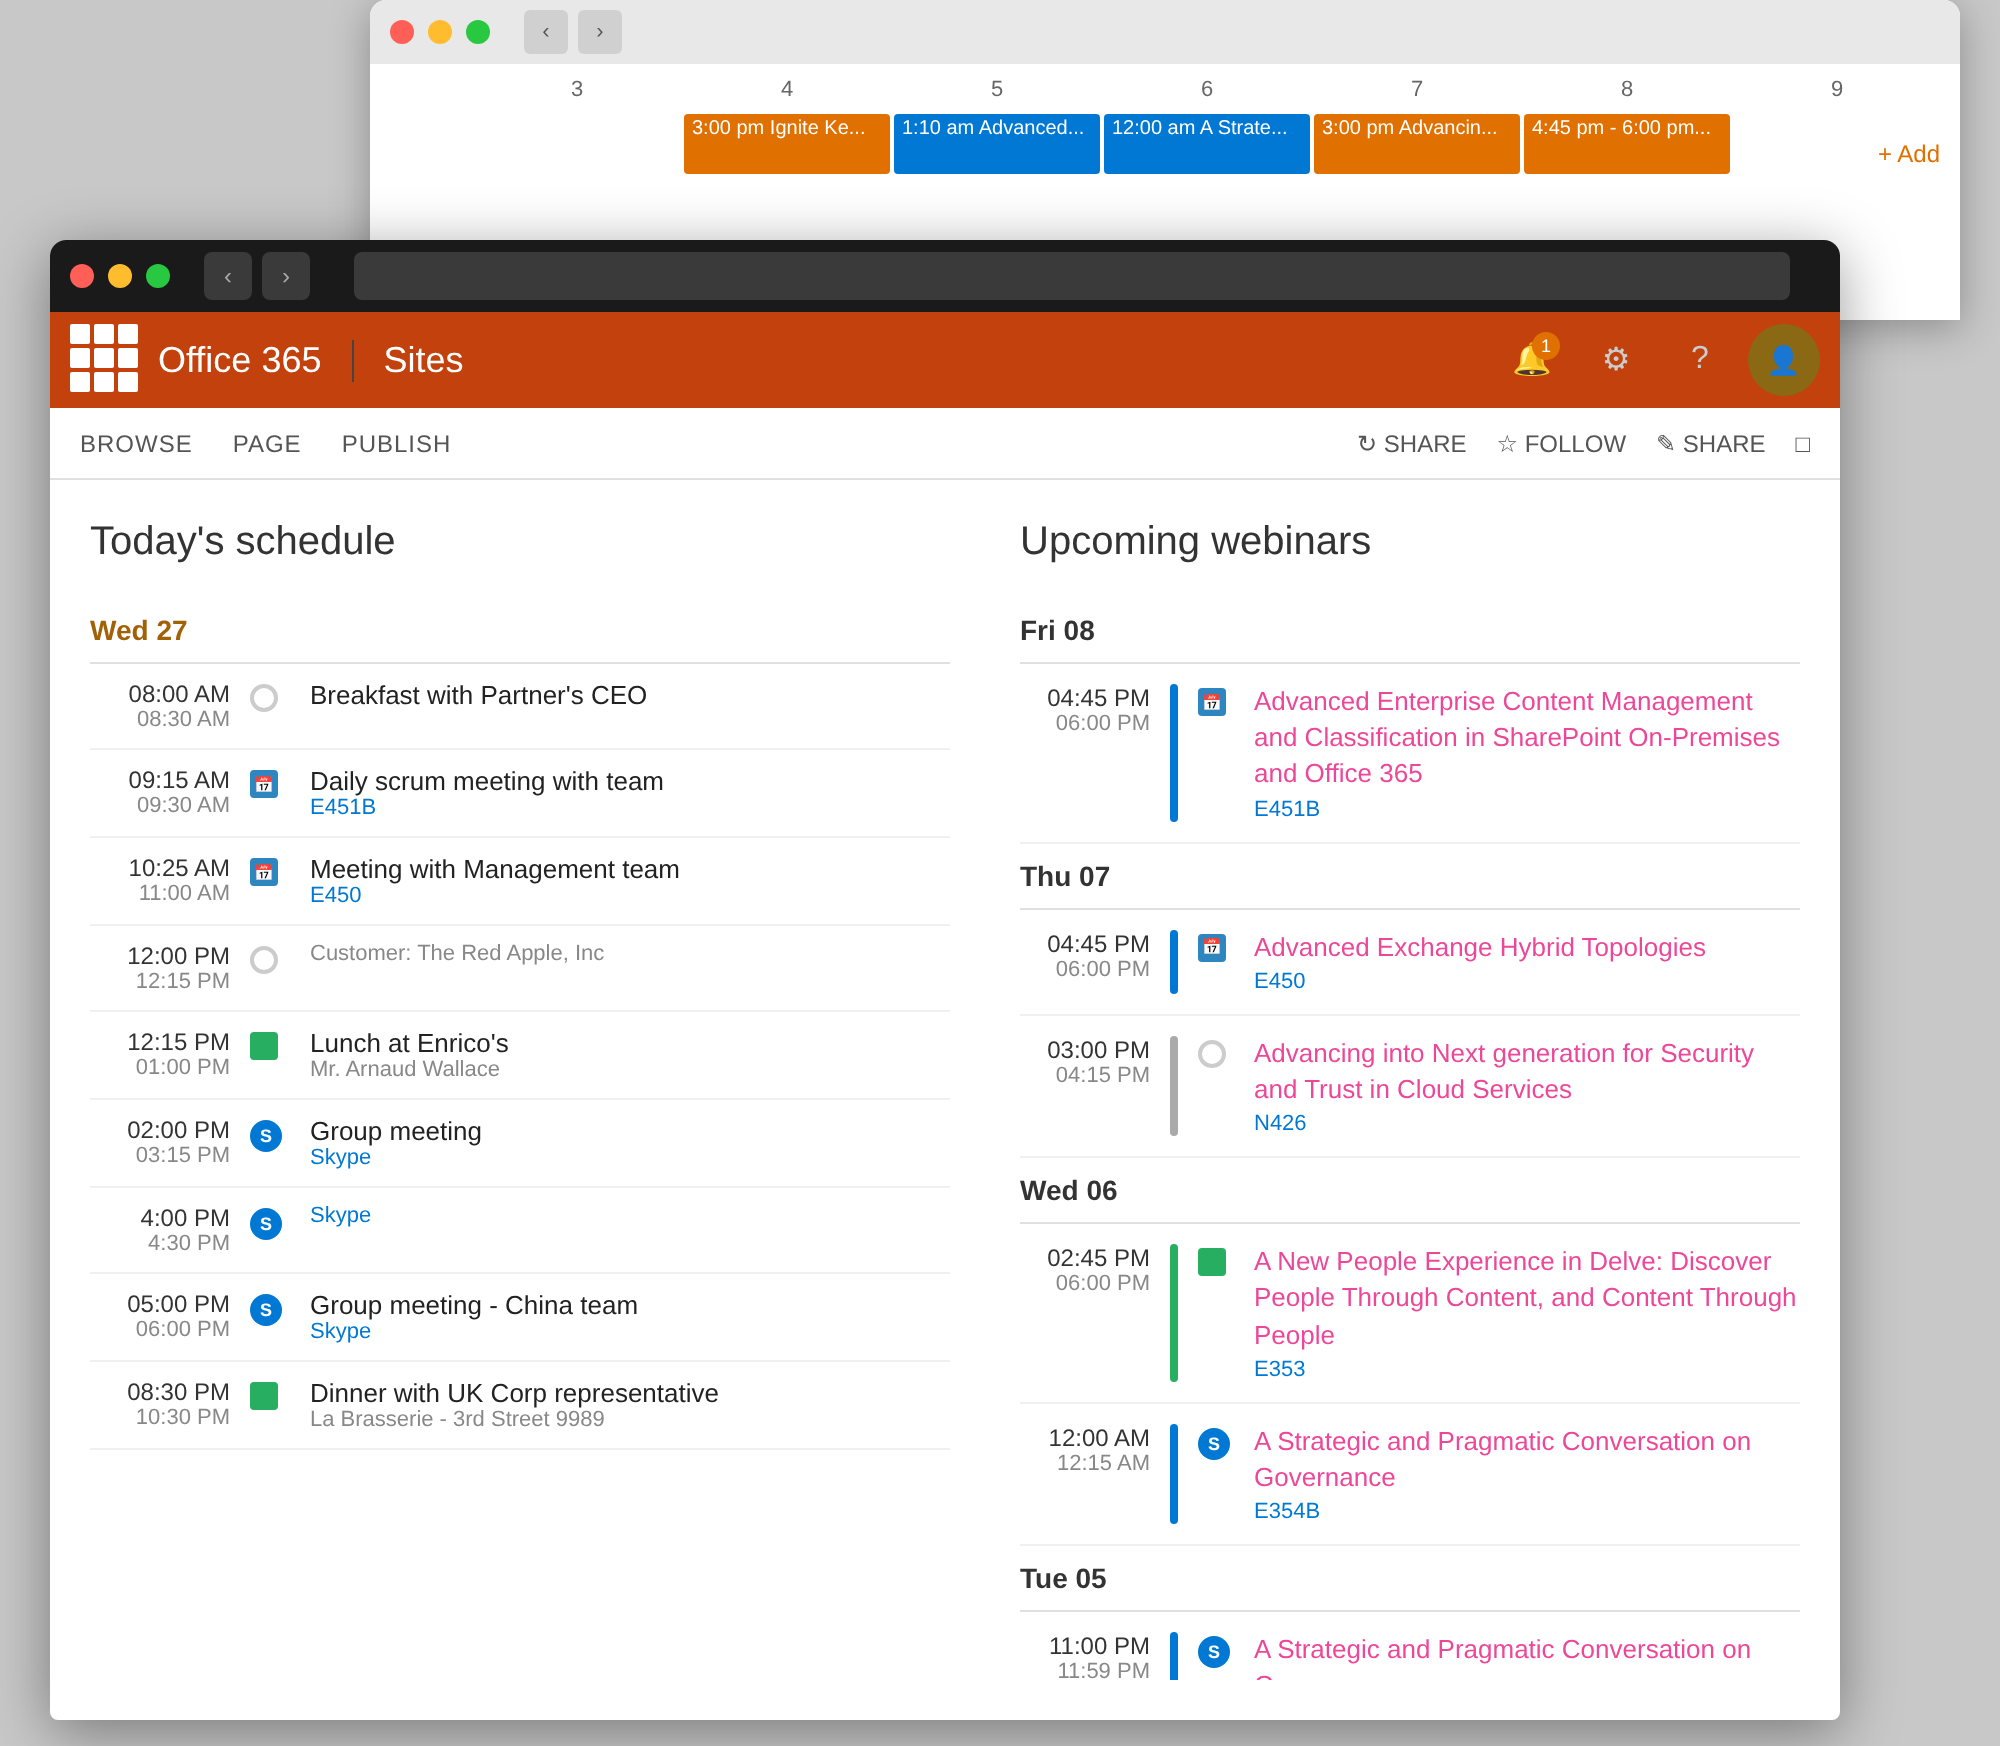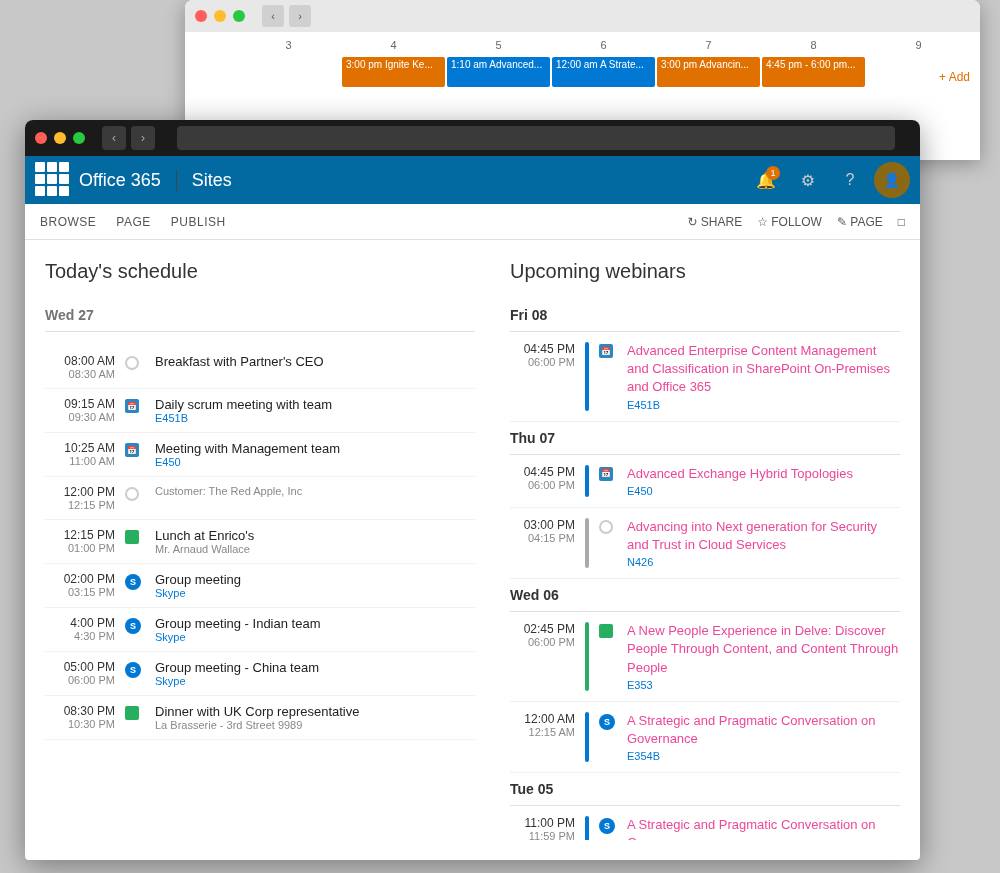--- a/index.html
+++ b/index.html
@@ -121,21 +121,21 @@
       flex: 1;
       margin: 0 15px;
       height: 24px;
       background: #3a3a3a;
       border-radius: 4px;
     }
 
     
     .topnav {
       height: 48px;
-      background: #0369a1;
+      background: #c2410c;
       display: flex;
       align-items: center;
       padding: 0 10px;
       flex-shrink: 0;
     }
     .topnav-grid-icon {
       width: 36px; height: 36px;
       display: grid;
       grid-template-columns: repeat(3,10px);
       grid-template-rows: repeat(3,10px);
@@ -240,24 +240,24 @@
     }
     .section-title {
       font-size: 20px;
       font-weight: 300;
       color: #333;
       margin-bottom: 16px;
     }
     .day-header {
       font-size: 14px;
       font-weight: 600;
-      color: #737373;
+      color: #a16207;
       padding: 8px 0;
       border-bottom: 1px solid #e0e0e0;
-      margin-bottom: 14px;
+      margin-bottom: 0;
     }
     .schedule-item {
       display: flex;
       align-items: flex-start;
       padding: 8px 0;
       border-bottom: 1px solid #f0f0f0;
       gap: 10px;
     }
     .time-block {
       flex: 0 0 70px;
@@ -453,21 +453,21 @@
     </div>
   </div>
 
   <div class="subnav">
     <span class="subnav-item">BROWSE</span>
     <span class="subnav-item">PAGE</span>
     <span class="subnav-item">PUBLISH</span>
     <div class="subnav-right">
       <span class="subnav-action">↻ SHARE</span>
       <span class="subnav-action">☆ FOLLOW</span>
-      <span class="subnav-action">✎ PAGE</span>
+      <span class="subnav-action">✎ SHARE</span>
       <span class="subnav-action">□</span>
     </div>
   </div>
 
   <div class="content">
 
     <div class="schedule-col">
       <div class="section-title">Today's schedule</div>
       <div class="day-header">Wed 27</div>
 
@@ -557,21 +557,20 @@
 
     <div class="schedule-item">
       <div class="time-block">
         <div class="time-start">4:00 PM</div>
         <div class="time-end">4:30 PM</div>
       </div>
       <div class="event-icon">
               <div class="icon-skype">S</div>
             </div>
       <div class="event-details">
-        <div class="event-title">Group meeting - Indian team</div>
         <div class="event-sub">Skype</div>
       </div>
     </div>
 
     <div class="schedule-item">
       <div class="time-block">
         <div class="time-start">05:00 PM</div>
         <div class="time-end">06:00 PM</div>
       </div>
       <div class="event-icon">

